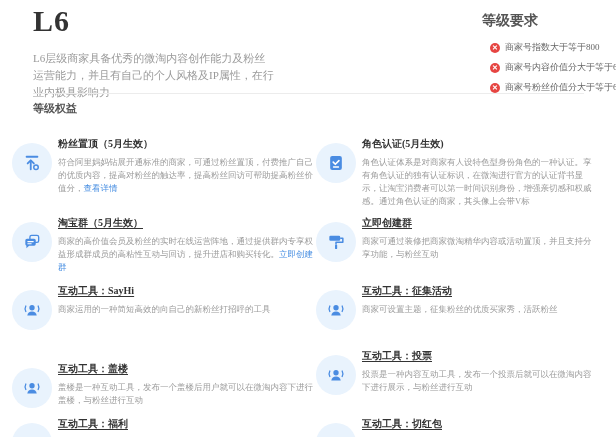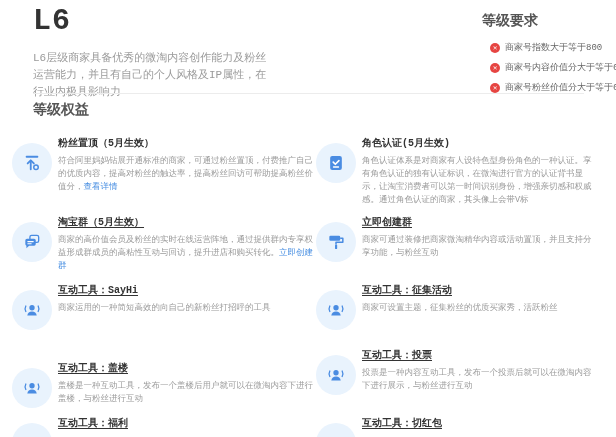--- a/index.html
+++ b/index.html
@@ -1,27 +1,27 @@
 <!DOCTYPE html>
 <html><head>
 <meta charset="utf-8">
 <style>
   html,body{margin:0;padding:0;background:#fff;}
   .page{position:relative;width:616px;height:437px;background:#ffffff;overflow:hidden;
-        font-family:Liberation Mono, monospace;}
+        font-family:Liberation Serif, serif;}
   .l6-title{position:absolute;left:33px;top:4px;font-size:30px;font-weight:600;color:#333;letter-spacing:1px;}
   .page-desc{position:absolute;left:33px;top:50px;width:242px;font-size:11px;line-height:17px;color:#9a9a9a;}
   .req-panel{position:absolute;left:482px;top:12px;width:134px;}
   .req-title{font-size:14px;font-weight:700;color:#555;margin-bottom:11px;}
   .req-item{display:flex;align-items:center;margin-bottom:7px;margin-left:8px;}
   .req-icon{width:10px;height:10px;border-radius:50%;background:#e64542;color:#fff;font-size:7px;
             line-height:10px;text-align:center;margin-right:5px;flex:none;font-weight:700;}
   .req-text{font-size:9px;color:#666;white-space:nowrap;}
   .divider{position:absolute;left:33px;top:93px;width:551px;height:1px;background:#ececec;}
-  .benefits-title{position:absolute;left:33px;top:101px;font-size:14px;font-weight:700;color:#555;}
+  .benefits-title{position:absolute;left:33px;top:101px;font-size:11px;font-weight:700;color:#555;}
   .benefit{position:absolute;display:flex;align-items:flex-start;}
   .benefit.col-left{width:304px;}
   .benefit.col-right{width:282px;}
   .icon-circle{width:40px;height:40px;border-radius:50%;background:#e9f3fd;flex:none;
                display:flex;align-items:center;justify-content:center;margin-top:10px;margin-right:6px;}
   .b-text{flex:1;min-width:0;}
   .b-title{display:inline-block;font-size:10px;font-weight:700;color:#333;margin:3px 0 5px;cursor:pointer;}
   .b-title.u{text-decoration:underline;text-underline-offset:2px;}
   .b-desc{font-size:8.5px;line-height:13px;color:#9b9b9b;}
   .b-link{color:#4a90e2;cursor:pointer;text-decoration:none;}

